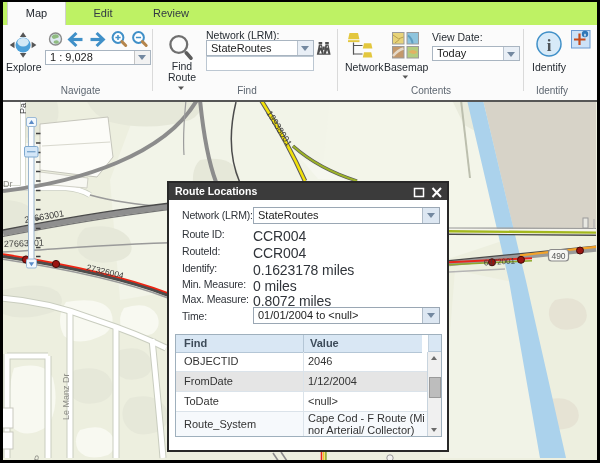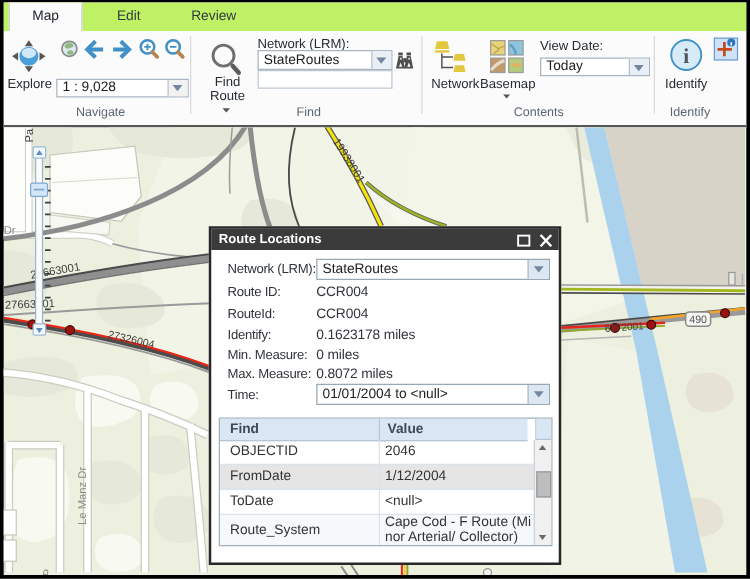--- a/index.html
+++ b/index.html
@@ -18,21 +18,21 @@
 .combo{position:absolute;background:#fff;border:1px solid #a9b5c1;}
 .combo .txt{position:absolute;left:4px;top:0;font-size:11px;color:#1d1d1d;white-space:nowrap;}
 .combo .btn{position:absolute;right:0;top:0;bottom:0;width:15px;background:#e9eff6;border-left:1px solid #b9c3ce;}
 .arr{position:absolute;width:0;height:0;border-left:4px solid transparent;border-right:4px solid transparent;border-top:5px solid #7388a0;}
 
 #map{position:absolute;left:0;top:100px;width:594px;height:358px;}
 
 #panel{position:absolute;left:164px;top:179px;width:278px;height:267px;background:#fff;border:2px solid #282828;text-decoration:underline;}
 #ptitle{position:absolute;left:0;top:0;width:100%;height:17px;background:#3b3b3b;color:#fff;font-size:10.5px;font-weight:bold;line-height:17px;padding-left:6px;box-sizing:border-box;}
 .prow{position:absolute;font-size:10.5px;letter-spacing:-0.2px;color:#30343a;left:13px;white-space:nowrap;}
-.pval{position:absolute;font-size:11px;letter-spacing:-0.1px;color:#30343a;left:84px;white-space:nowrap;}
+.pval{position:absolute;font-size:14px;letter-spacing:-0.1px;color:#30343a;left:84px;white-space:nowrap;}
 .pcombo{position:absolute;left:84px;width:185px;height:15px;background:#fff;border:1px solid #9aa7b4;}
 .pcombo .txt{position:absolute;left:4px;top:1px;font-size:11px;color:#1d1d1d;white-space:nowrap;}
 .pcombo .btn{position:absolute;right:0;top:0;bottom:0;width:16px;background:#dde7f2;border-left:1px solid #b0bcc8;}
 
 #ptable{position:absolute;left:6px;top:151px;width:267px;height:103px;border:1px solid #9fb0bd;box-sizing:border-box;font-size:11px;color:#333;}
 .th{position:absolute;top:0;height:17px;background:#d9e7f4;border-bottom:1px solid #b4c6d6;font-weight:bold;color:#3d4b59;line-height:17px;}
 .tr{position:absolute;left:0;width:252px;border-bottom:1px solid #dbe3ea;}
 .tc1{position:absolute;left:8px;top:3px;}
 .tc2{position:absolute;left:132px;top:3px;}
 #sbar{position:absolute;right:0;top:17px;width:13px;height:84px;background:#f0f0f0;border-left:1px solid #c8d4de;}
@@ -116,21 +116,21 @@
 
       <circle cx="549" cy="44" r="12" fill="#d7eaf8" stroke="#4090c8" stroke-width="1.5"></circle>
       <text x="549" y="50.5" font-family="Liberation Serif,serif" font-size="17" font-weight="bold" fill="#4e5459" text-anchor="middle">i</text>
 
       <rect x="571.5" y="30.5" width="18.5" height="17.5" fill="#cde2f7" stroke="#6b9bd2" stroke-width="1"></rect>
       <path d="M579.5 33.5 v11.5 M574 39.5 h11.5" stroke="#c64a1b" stroke-width="2.2"></path>
       <circle cx="585" cy="34" r="3.2" fill="#2e77b8"></circle>
       <rect x="584.4" y="33.8" width="1.2" height="2.6" fill="#fff"></rect>
     </svg>
     <div class="rlabel" style="left:3px;top:36px;width:34px;text-align:center;">Explore</div>
-    <div class="combo" style="left:42px;top:25px;width:104px;height:13px;margin-top:13px;">
+    <div class="combo" style="left:42px;top:25px;width:104px;height:13px;">
       <div class="txt" style="top:0px;font-size:11px;">1 : 9,028</div>
       <div class="btn" style="background:#f2f2f2;border-left:1px solid #c4c4c4;">
           <div class="arr" style="left:3px;top:4px;"></div>
         </div>
     </div>
     <div class="glabel" style="left:30px;width:95px;">Navigate</div>
     <div class="vsep" style="left:149px;"></div>
     <div class="rlabel" style="left:163px;top:35px;width:32px;text-align:center;">Find</div>
     <div class="rlabel" style="left:157px;top:46px;width:44px;text-align:center;">Route</div>
     <div class="rlabel" style="left:203px;top:4px;">Network (LRM):</div>

